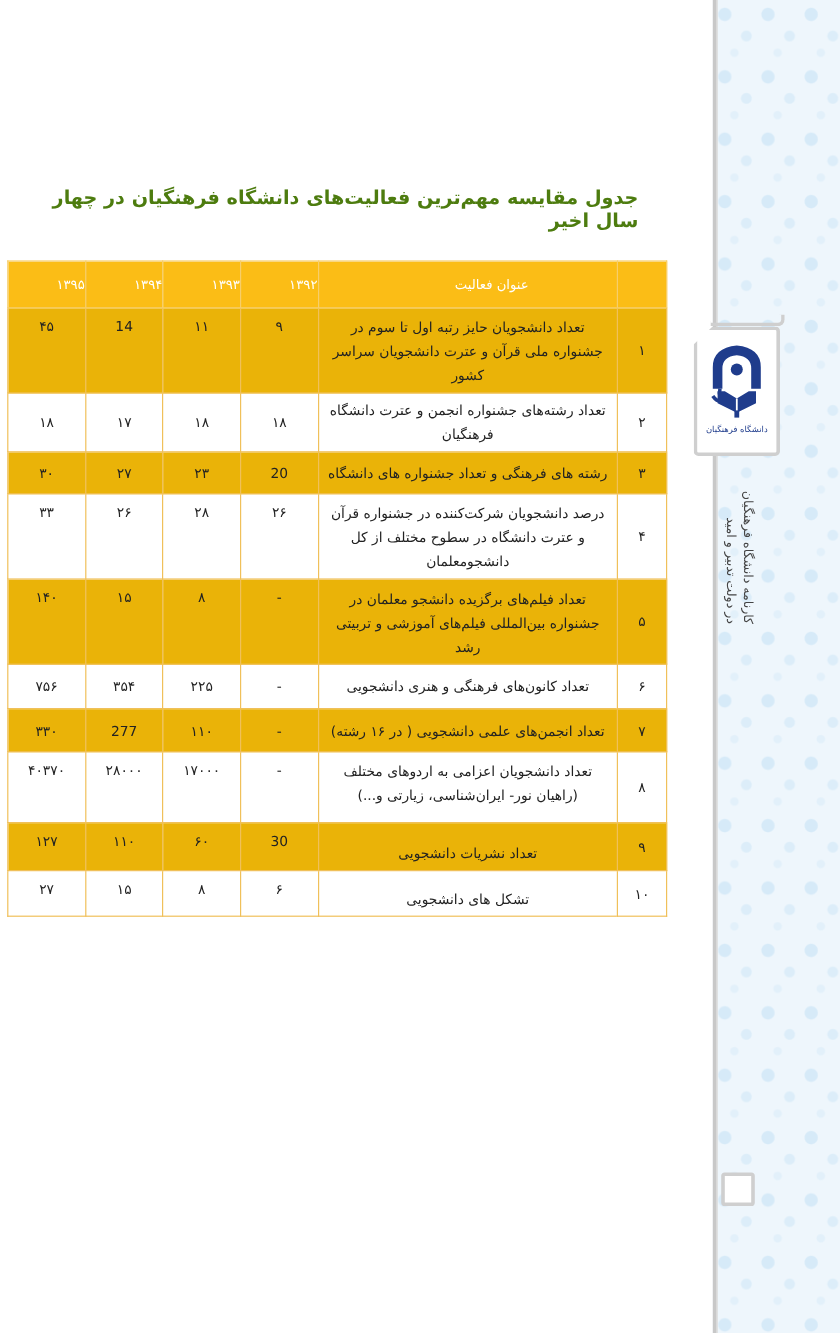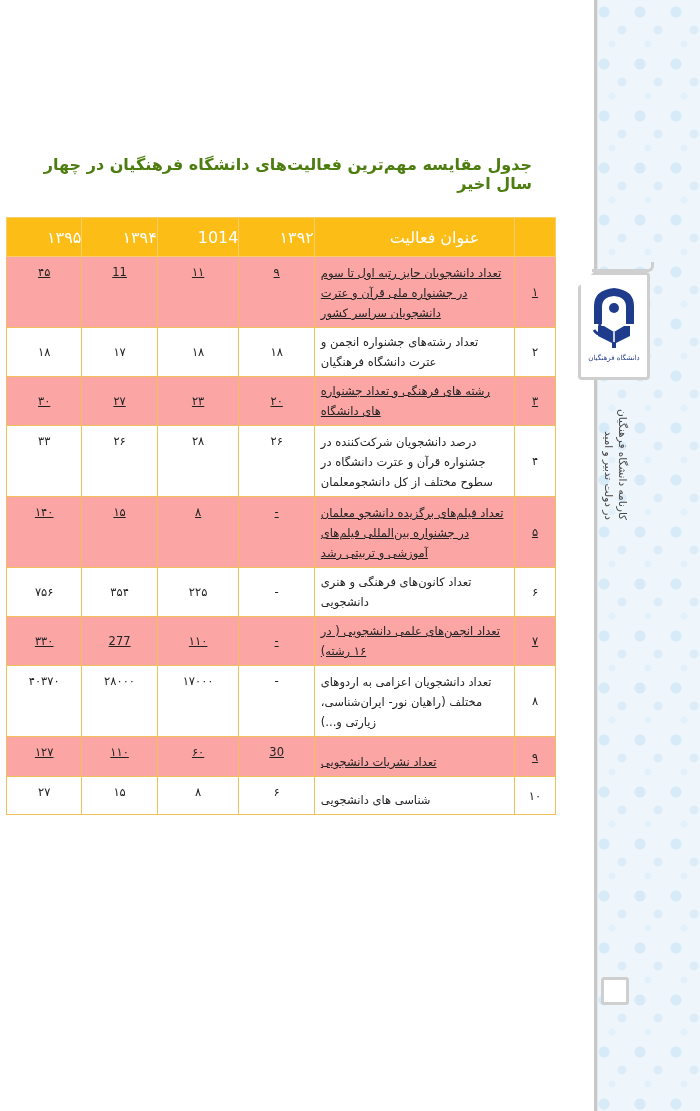--- a/index.html
+++ b/index.html
@@ -57,28 +57,28 @@
     .data-table {
       position: absolute; left: 6px; top: 217px; width: 550px;
       border-collapse: collapse; direction: rtl;
       font-size: 11.5px; color: #222;
     }
     .data-table th, .data-table td {
       border: 1px solid #f0c05a;
     }
     .data-table thead th {
       background: #fbbd16; color: #ffffff; font-weight: normal;
-      height: 39px; font-size: 16px; border-color: #f7ce6a; padding-left: 40px;
+      height: 39px; font-size: 11px; border-color: #f7ce6a; padding-left: 40px;
     }
     .data-table td { vertical-align: top; }
     .data-table td.num-col { width: 32px; text-align: center; vertical-align: middle; }
-    .data-table td.desc { width: 289px; text-align: left; padding: 6px 6px 4px 6px; line-height: 20px; }
+    .data-table td.desc { width: 289px; text-align: center; padding: 6px 6px 4px 6px; line-height: 20px; }
     .data-table td.val { text-align: center; padding-top: 8px; }
     .c1392 { width: 59px; } .c1393 { width: 55px; } .c1394 { width: 57px; } .c1395 { width: 58px; }
-    .row-shaded td { background: #fca5a5; text-decoration: underline; }
+    .row-shaded td { background: #eab308; }
     .row-plain td { background: #ffffff; }
     .single td.desc { vertical-align: middle; padding-top: 4px; }
     .single td.val { vertical-align: middle; padding-top: 0; }
   </style>
 </head>
 <body>
 
 <div class="side-panel"></div>
 <div class="panel-edge"></div>
 <div class="panel-tab-top"></div>
@@ -99,46 +99,46 @@
 <div class="bottom-tab"></div>
 
 <div class="page-title">جدول مقایسه مهم‌ترین فعالیت‌های دانشگاه فرهنگیان در چهار سال اخیر</div>
 
 <table class="data-table">
   <thead>
     <tr>
       <th class="num-col" style="width:32px"></th>
       <th style="width:289px">عنوان فعالیت</th>
       <th class="c1392">۱۳۹۲</th>
-      <th class="c1393">1014</th>
+      <th class="c1393">۱۳۹۳</th>
       <th class="c1394">۱۳۹۴</th>
       <th class="c1395">۱۳۹۵</th>
     </tr>
   </thead>
   <tbody>
     <tr class="row-shaded" style="height:60px">
       <td class="num-col">۱</td>
       <td class="desc">تعداد دانشجویان حایز رتبه اول تا سوم در جشنواره ملی قرآن و عترت دانشجویان سراسر کشور</td>
       <td class="val">۹</td>
       <td class="val">۱۱</td>
-      <td class="val">11</td>
+      <td class="val">14</td>
       <td class="val">۴۵</td>
     </tr>
     <tr class="row-plain single" style="height:36px">
       <td class="num-col">۲</td>
       <td class="desc">تعداد رشته‌های جشنواره انجمن و عترت دانشگاه فرهنگیان</td>
       <td class="val">۱۸</td>
       <td class="val">۱۸</td>
       <td class="val">۱۷</td>
       <td class="val">۱۸</td>
     </tr>
     <tr class="row-shaded single" style="height:35px">
       <td class="num-col">۳</td>
       <td class="desc">رشته های فرهنگی و تعداد جشنواره های دانشگاه</td>
-      <td class="val">۲۰</td>
+      <td class="val">20</td>
       <td class="val">۲۳</td>
       <td class="val">۲۷</td>
       <td class="val">۳۰</td>
     </tr>
     <tr class="row-plain" style="height:58px">
       <td class="num-col">۴</td>
       <td class="desc">درصد دانشجویان شرکت‌کننده در جشنواره قرآن و عترت دانشگاه در سطوح مختلف از کل دانشجومعلمان</td>
       <td class="val">۲۶</td>
       <td class="val">۲۸</td>
       <td class="val">۲۶</td>
@@ -179,20 +179,20 @@
     <tr class="row-shaded" style="height:40px">
       <td class="num-col">۹</td>
       <td class="desc" style="vertical-align:bottom">تعداد نشریات دانشجویی</td>
       <td class="val">30</td>
       <td class="val">۶۰</td>
       <td class="val">۱۱۰</td>
       <td class="val">۱۲۷</td>
     </tr>
     <tr class="row-plain" style="height:38px">
       <td class="num-col">۱۰</td>
-      <td class="desc" style="vertical-align:bottom">شناسی های دانشجویی</td>
+      <td class="desc" style="vertical-align:bottom">تشکل های دانشجویی</td>
       <td class="val">۶</td>
       <td class="val">۸</td>
       <td class="val">۱۵</td>
       <td class="val">۲۷</td>
     </tr>
   </tbody>
 </table>
 
 </body></html>

